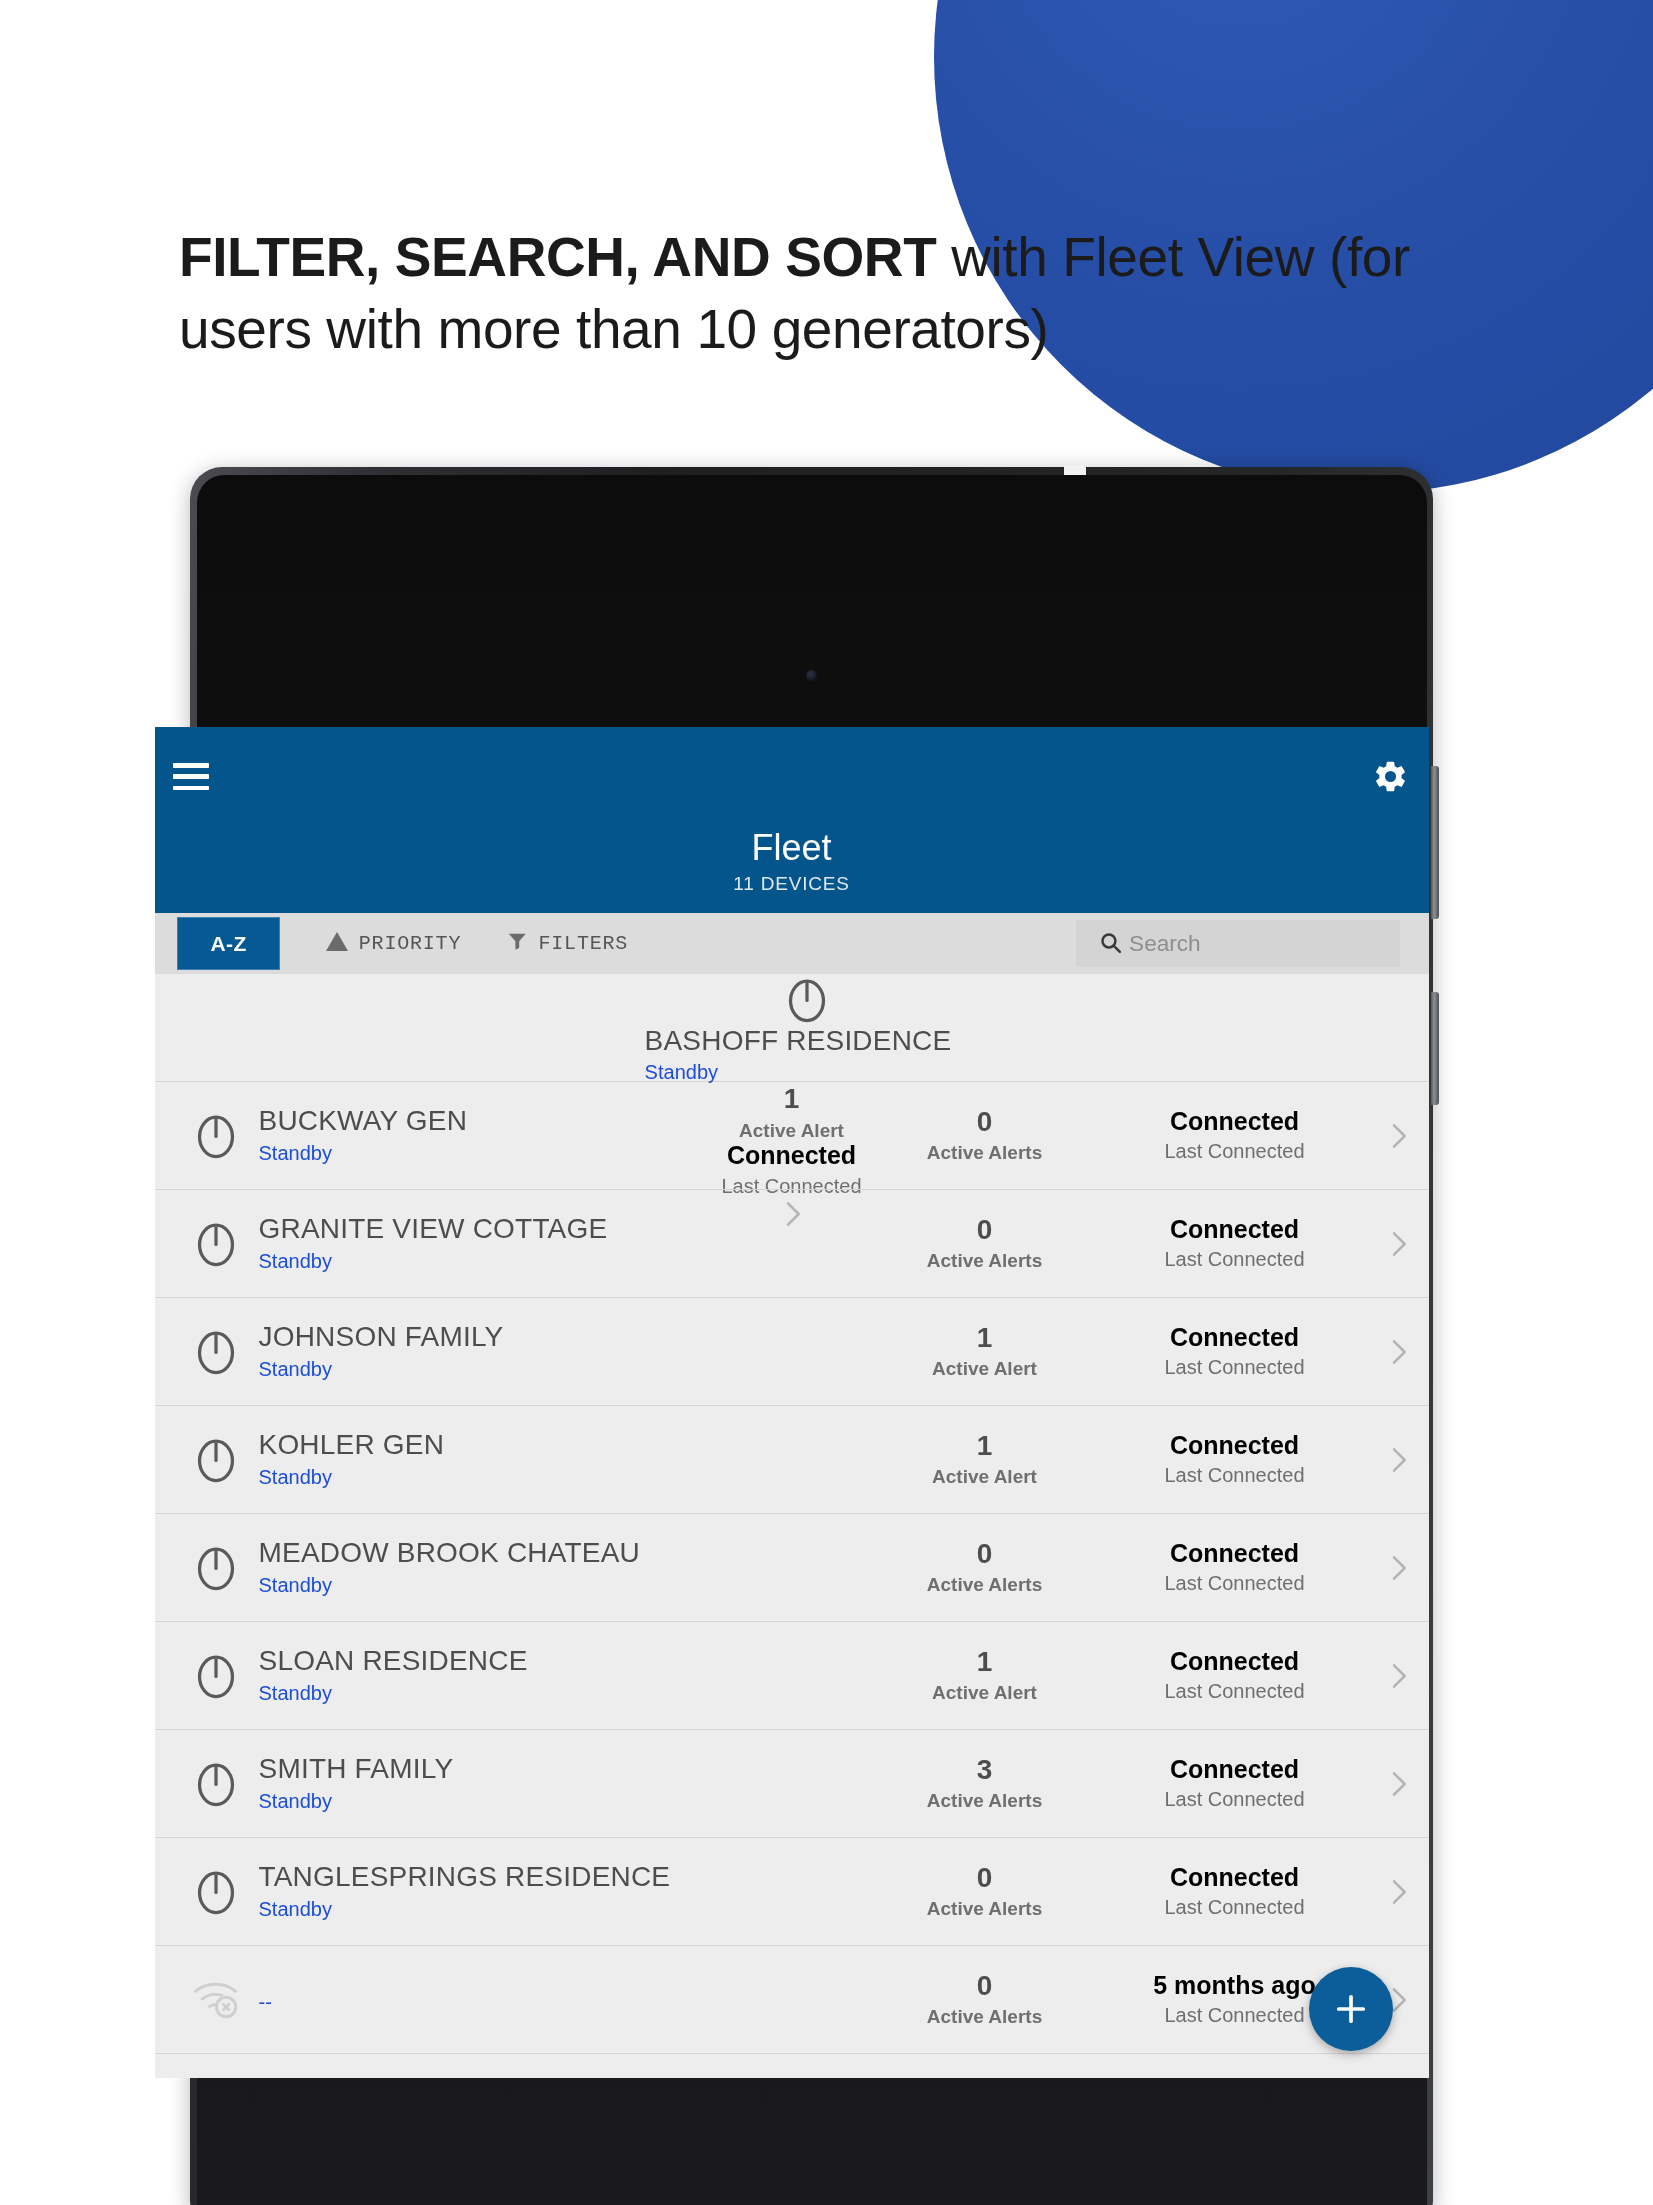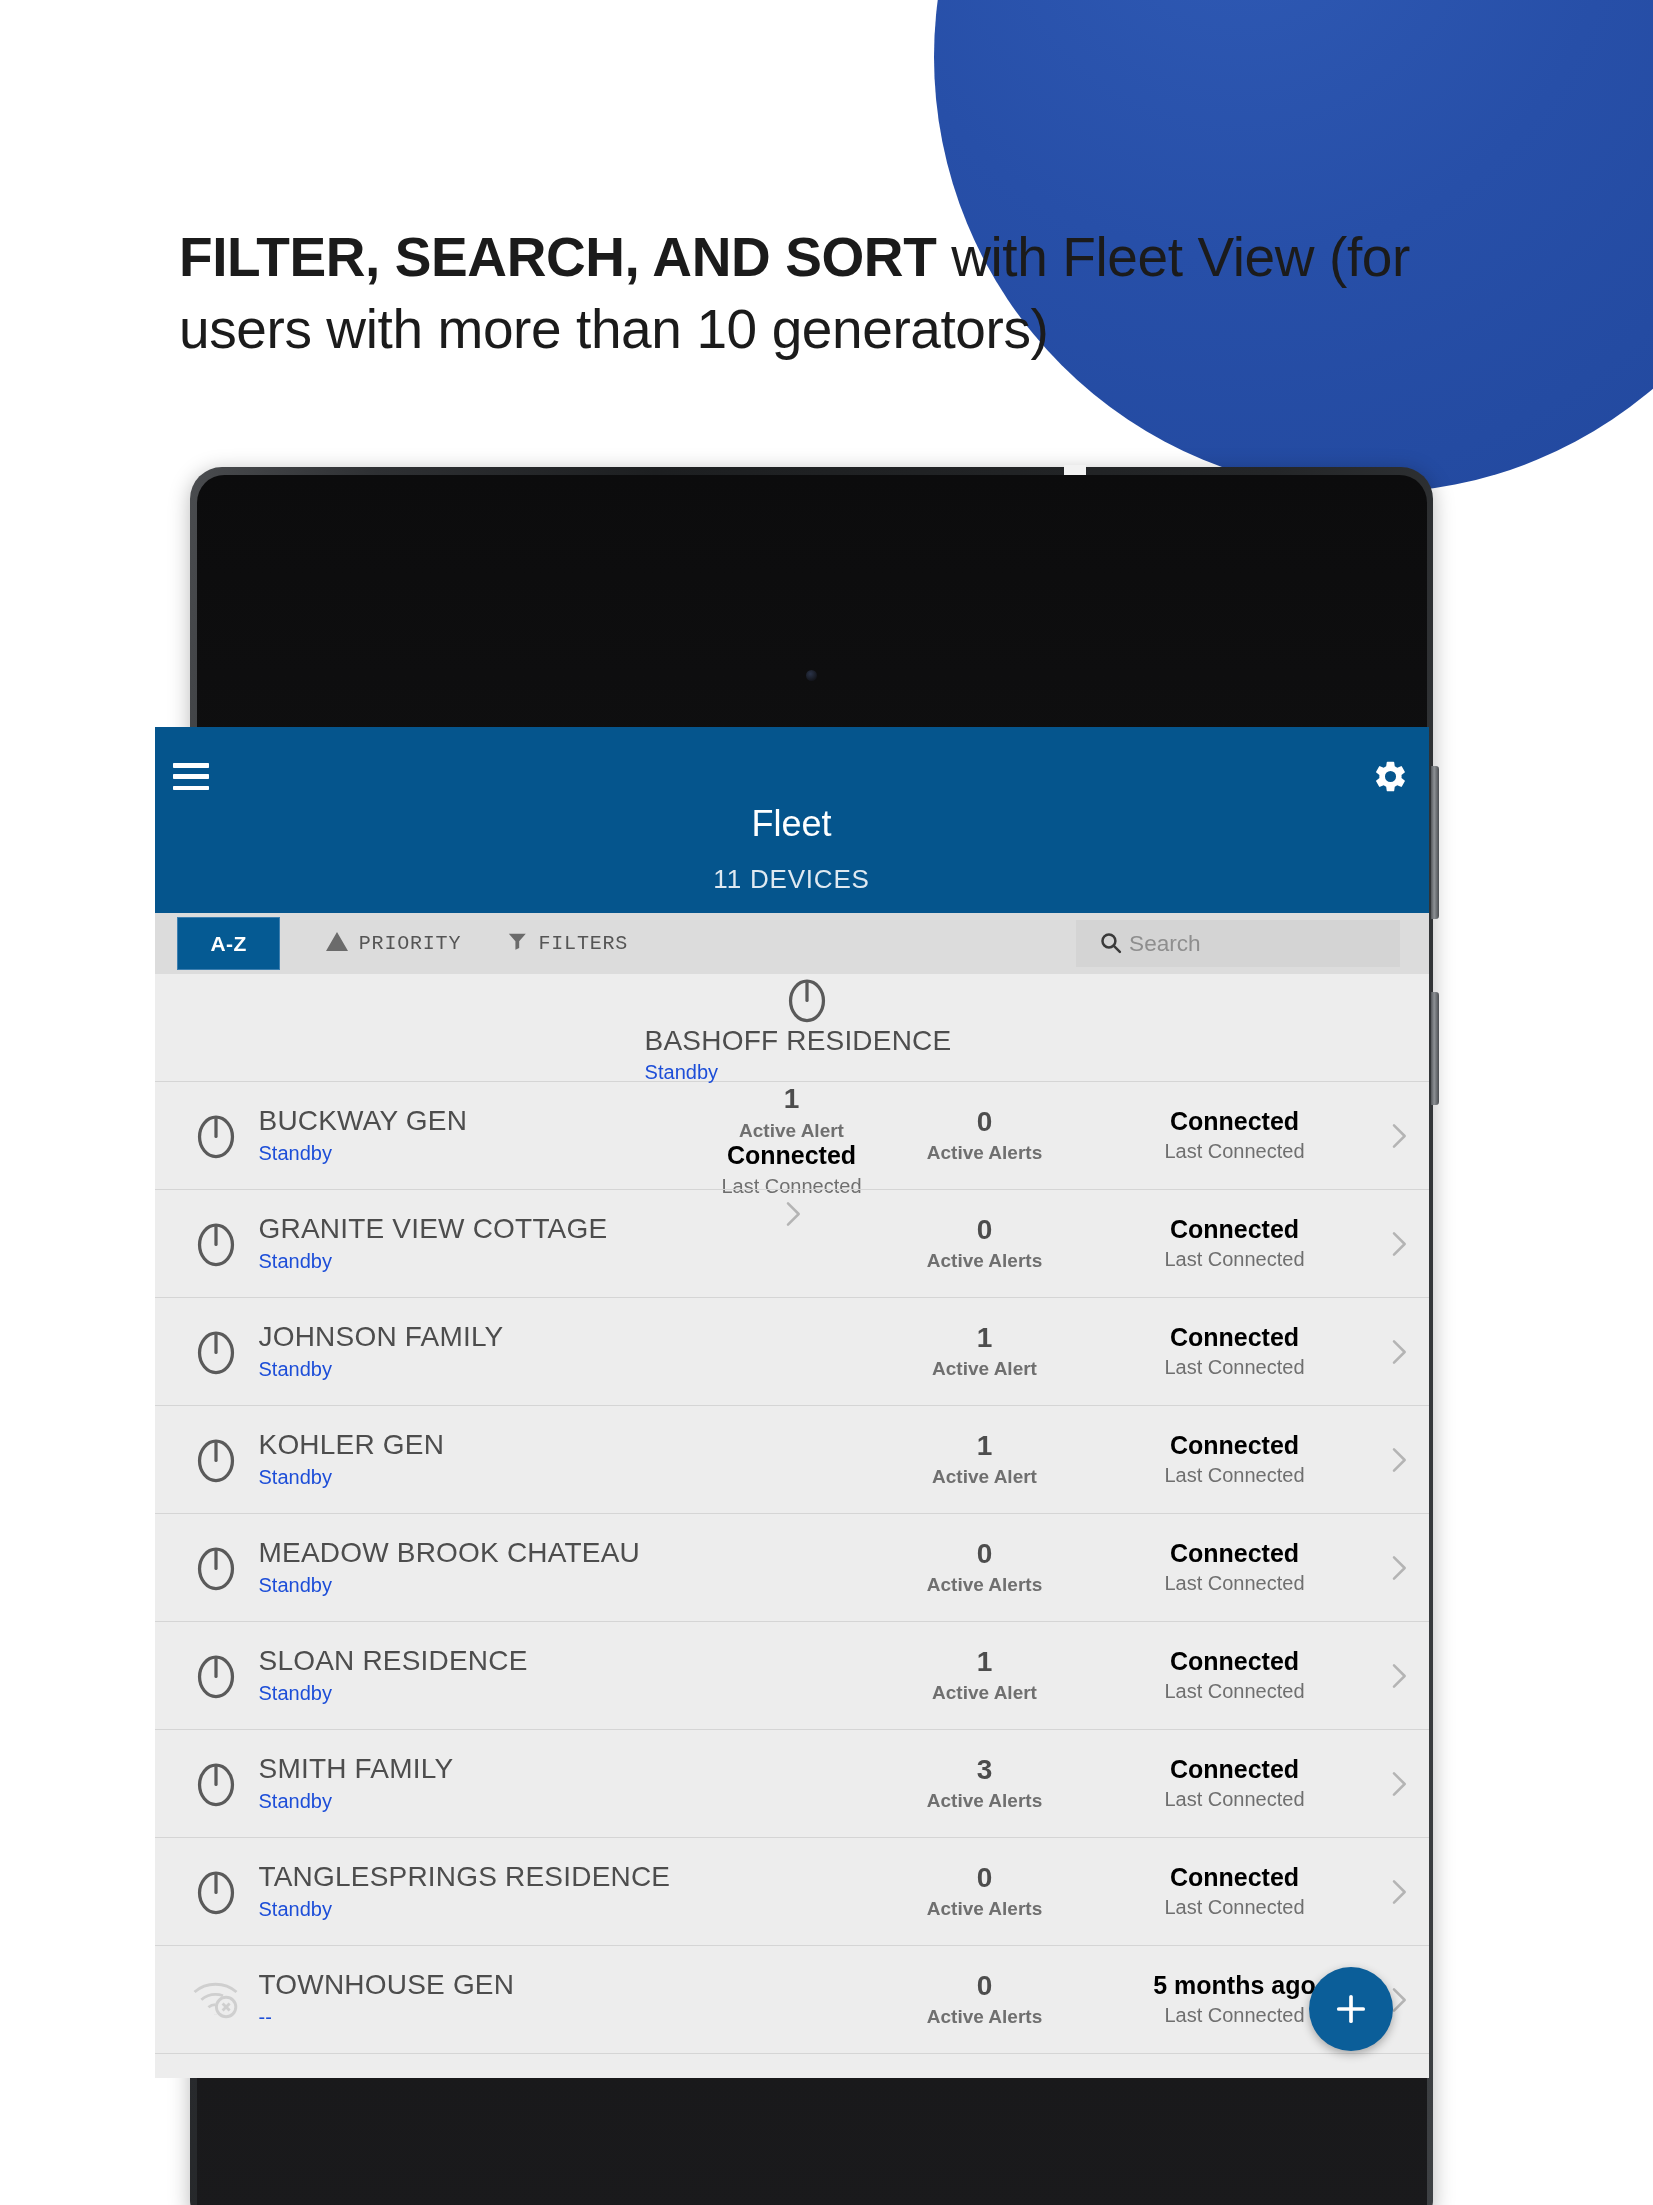--- a/index.html
+++ b/index.html
@@ -130,21 +130,21 @@
     width:37px; height:37px; cursor:pointer;
   }
   .appbar-titles {
     position:absolute; left:0; right:0; bottom:18px;
     text-align:center;
   }
   .app-title {
     color:#ffffff; font-size:36px; font-weight:400; line-height:1.1;
   }
   .app-subtitle {
-    color:#dfe9f1; font-size:26px; letter-spacing:0.8px; margin-top:20px;
+    color:#dfe9f1; font-size:19px; letter-spacing:0.8px; margin-top:5px;
   }
 
   
   .toolbar {
     height:61px;
     background:#dcdcdc;
     display:flex; align-items:center;
     position:relative;
   }
   .tab-az {
@@ -527,21 +527,20 @@
                   <path d="M2.5 8.6C5 6.4 8.4 5.1 12 5.1c3.6 0 7 1.3 9.5 3.5"></path>
                   <path d="M5.6 12.1C7.3 10.6 9.6 9.7 12 9.7c1.2 0 2.3.2 3.4.6"></path>
                   <path d="M8.8 15.5c.9-.8 2-1.2 3.2-1.2"></path>
                   <path d="M12 18.9l0 .1"></path>
                   <circle cx="16.8" cy="15.4" r="4.4"></circle>
                   <line x1="15.2" y1="13.8" x2="18.4" y2="17"></line>
                   <line x1="18.4" y1="13.8" x2="15.2" y2="17"></line>
                 </svg>
               </div>
               <div class="dev-main">
-                <div class="dev-name">TOWNHOUSE GEN</div>
                 <div class="dev-sub">--</div>
               </div>
               <div class="dev-alerts">
                 <div class="alert-count">0</div>
                 <div class="alert-label">Active Alerts</div>
               </div>
               <div class="dev-conn">
                 <div class="conn-status">5 months ago</div>
                 <div class="conn-label">Last Connected</div>
               </div>

